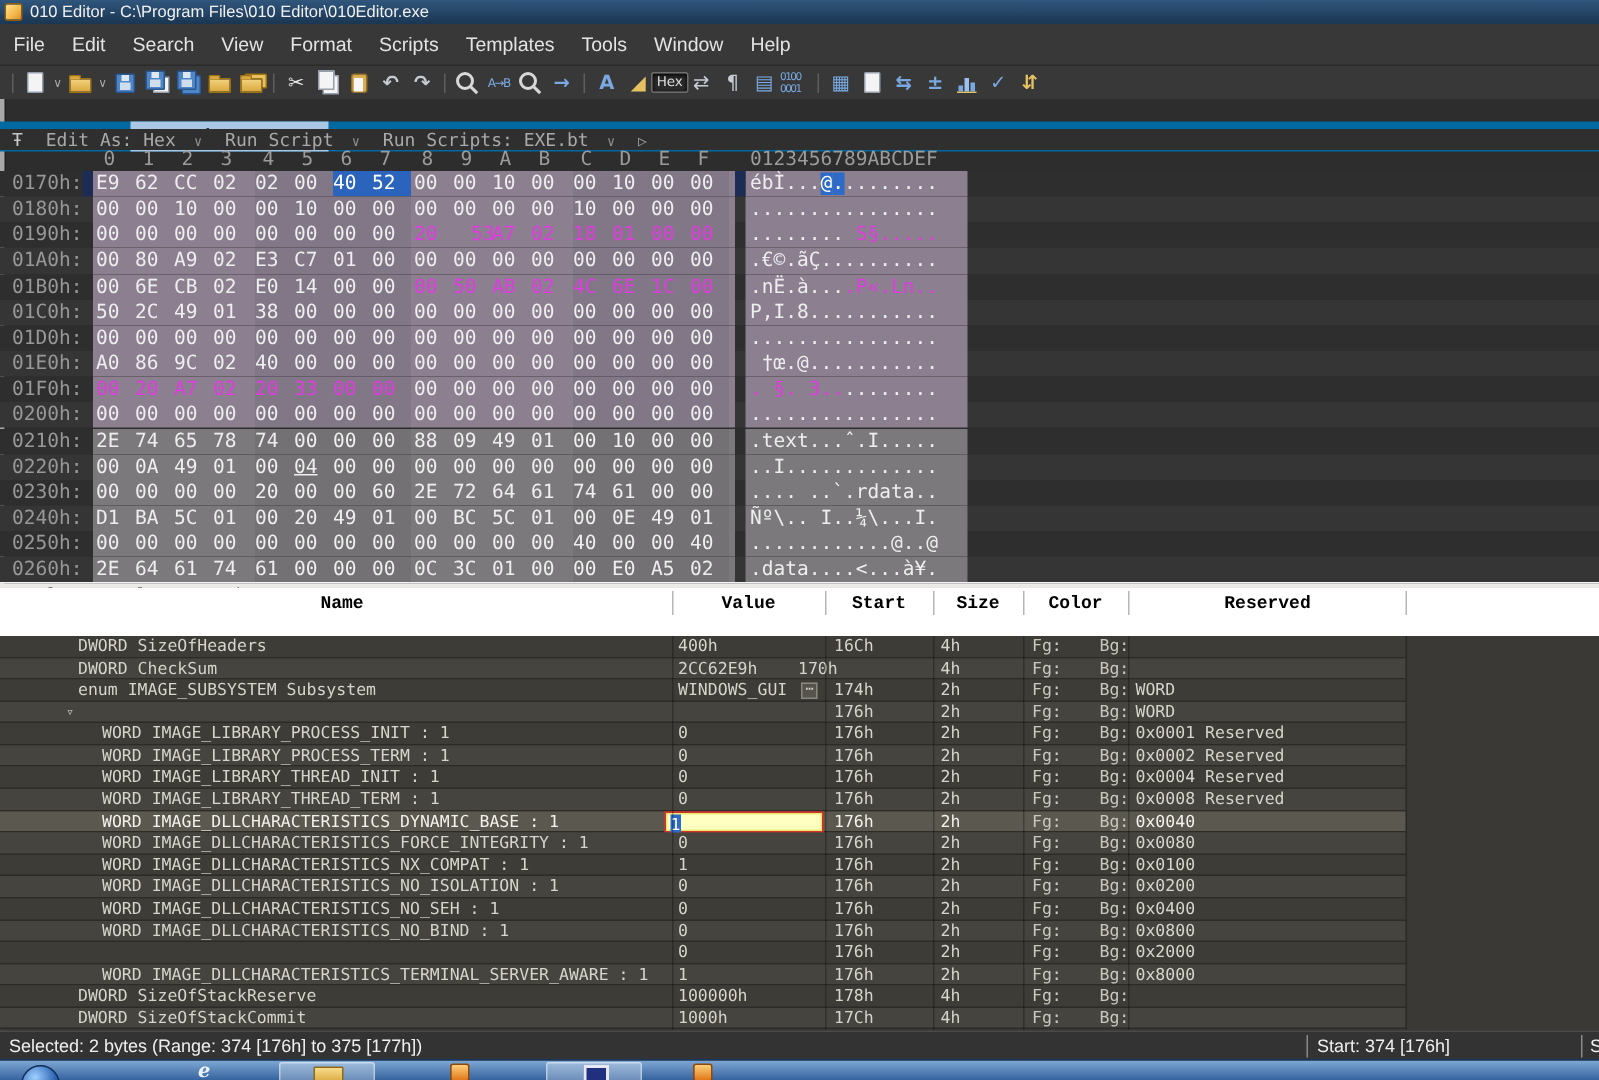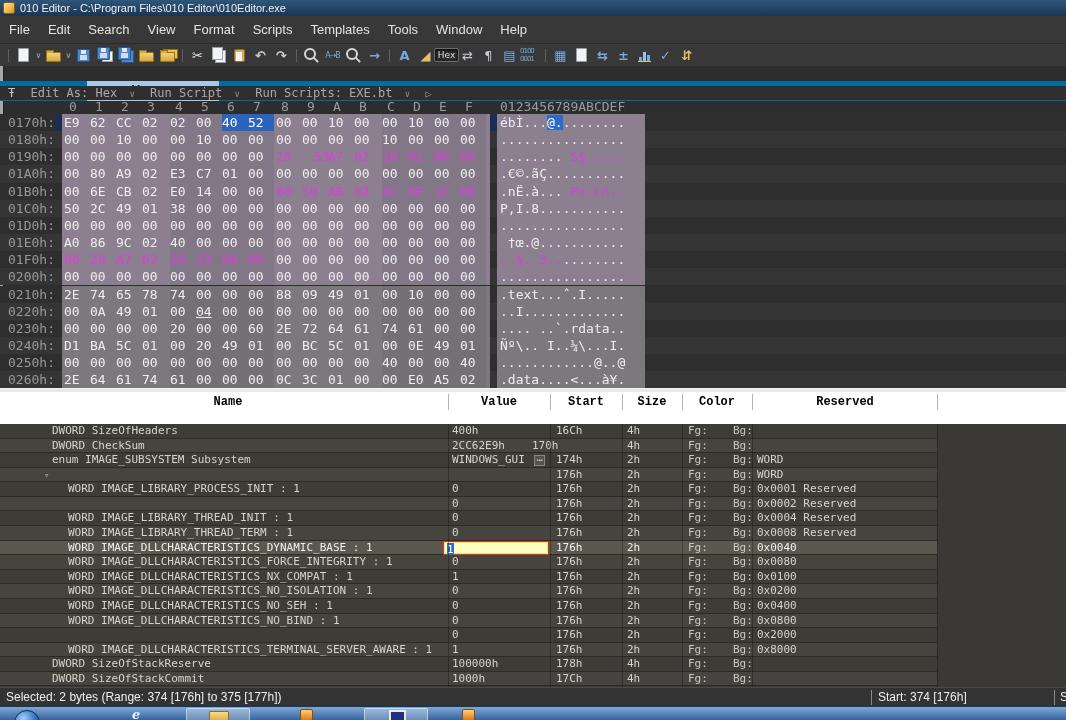--- a/index.html
+++ b/index.html
@@ -639,20 +639,21 @@
       <div class="trow base" style="top: 58.32px;">
         <div style="left: 68px;">WORD IMAGE_LIBRARY_PROCESS_INIT : 1</div>
         <div style="left: 452px;">0</div>
         <div style="left: 556px;">176h</div>
         <div style="left: 627px;">2h</div>
         <div class="fgl" style="left: 688px;">Fg:</div>
         <div class="bgl" style="left: 733px;">Bg:</div>
         <div style="left: 757px;">0x0001 Reserved</div>
       </div>
       <div class="trow alt" style="top: 72.9px;">
+        <div style="left: 68px;">WORD IMAGE_LIBRARY_PROCESS_TERM : 1</div>
         <div style="left: 452px;">0</div>
         <div style="left: 556px;">176h</div>
         <div style="left: 627px;">2h</div>
         <div class="fgl" style="left: 688px;">Fg:</div>
         <div class="bgl" style="left: 733px;">Bg:</div>
         <div style="left: 757px;">0x0002 Reserved</div>
       </div>
       <div class="trow base" style="top: 87.48px;">
         <div style="left: 68px;">WORD IMAGE_LIBRARY_THREAD_INIT : 1</div>
         <div style="left: 452px;">0</div>

